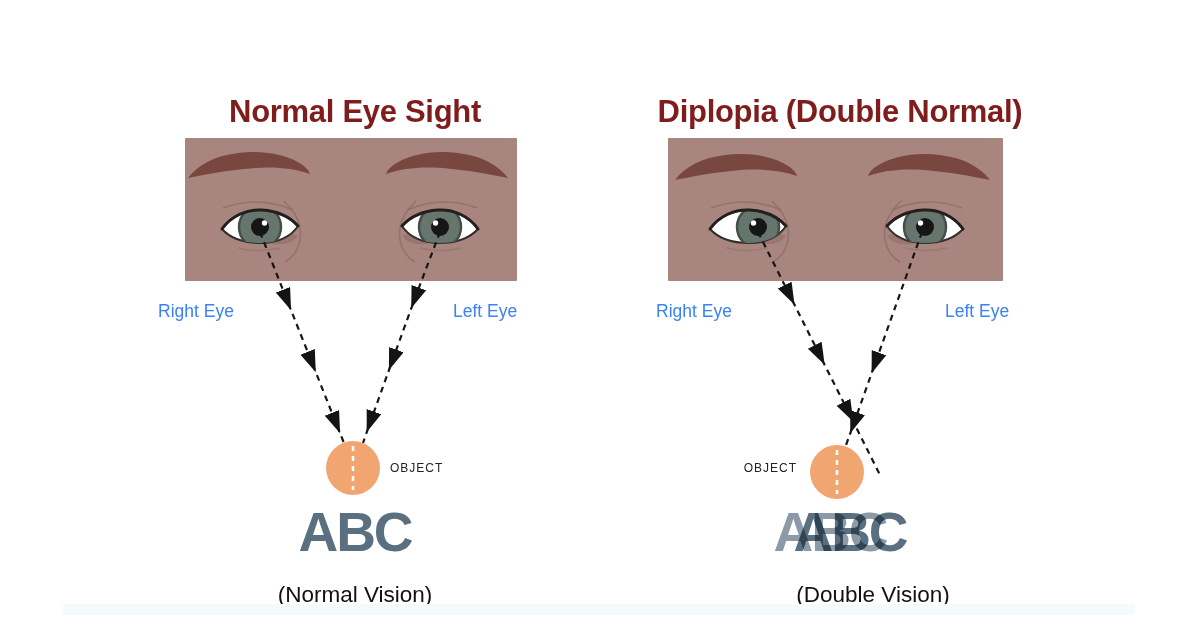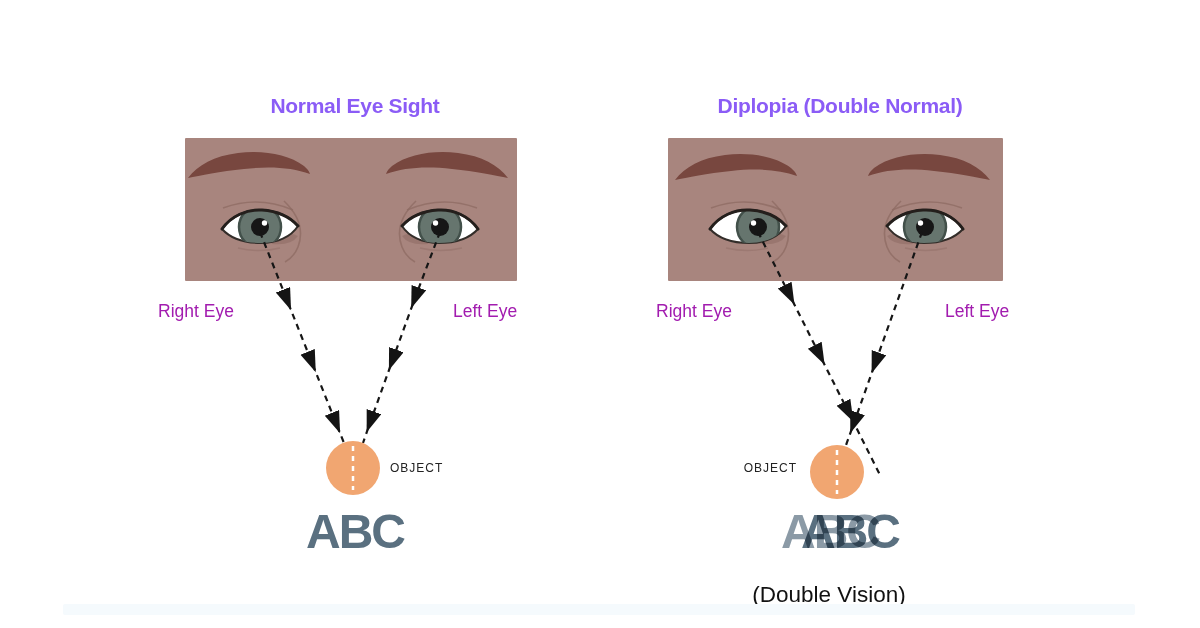--- a/index.html
+++ b/index.html
@@ -1,48 +1,48 @@
 <!DOCTYPE html>
 <html><head>
 <meta charset="utf-8">
 <style>
   html,body{margin:0;padding:0;background:#ffffff;}
   body{font-family:"Liberation Sans", sans-serif;}
   .canvas{position:relative;width:1200px;height:628px;background:#ffffff;overflow:hidden;}
 
-  .panel-title{position:absolute;text-align:center;font-size:21px;font-weight:700;
-    color:#8b5cf6;letter-spacing:-0.3px;}
+  .panel-title{position:absolute;text-align:center;font-size:31px;font-weight:700;
+    color:#7f1d1d;letter-spacing:-0.3px;}
   #title-left{left:145px;top:94px;width:420px;}
   #title-right{left:618px;top:94px;width:444px;}
 
   .panel-svg{position:absolute;top:130px;}
   #svg-left{left:145px;}
   #svg-right{left:625px;}
 
-  .eye-label{position:absolute;font-size:17.5px;color:#a21caf;}
+  .eye-label{position:absolute;font-size:17.5px;color:#3b82f6;}
   #lbl-re-l{left:158px;top:301px;}
   #lbl-le-l{left:453px;top:301px;}
   #lbl-re-r{left:656px;top:301px;}
   #lbl-le-r{left:945px;top:301px;}
 
   .object-label{position:absolute;font-size:12px;font-weight:400;letter-spacing:1px;color:#222;}
   #obj-lbl-l{left:390px;top:461px;}
   #obj-lbl-r{left:733px;top:461px;width:64px;text-align:right;}
 
   .abc-block{position:absolute;top:502px;height:64px;text-align:center;
-    font-size:48px;font-weight:700;letter-spacing:-2px;line-height:60px;}
+    font-size:55px;font-weight:700;letter-spacing:-2px;line-height:60px;}
   #abc-left{left:145px;width:420px;}
   #abc-right{left:620px;width:440px;}
   #abc-right .abc-copy{position:absolute;left:50%;top:0;mix-blend-mode:multiply;}
   #abc-right .abc-ghost{transform:translateX(calc(-50% - 10px));}
   #abc-right .abc-main{transform:translateX(calc(-50% + 10px));}
 
   .caption{position:absolute;top:582px;text-align:center;font-size:22.5px;color:#111;}
   #cap-left{left:145px;width:420px;}
-  #cap-right{left:609px;width:440px;text-decoration:underline;}
+  #cap-right{left:653px;width:440px;text-decoration:underline;}
 
   .bottom-strip{position:absolute;left:63px;top:604px;width:1072px;height:11px;
     background:#f5fafd;border-radius:2px;}
 
   
   .crease{stroke:#8d6b63;stroke-width:1.6;fill:none;opacity:.75;}
   .crease-light{stroke:#8d6b63;stroke-width:1.4;fill:none;opacity:.45;}
   .shadow-patch{opacity:.55;}
   .sclera{fill:#ffffff;stroke:#332d29;stroke-width:2;}
   .iris-rim{fill:none;stroke:#42504a;stroke-width:2.5;}
@@ -135,16 +135,17 @@
   <div class="object-label" id="obj-lbl-r">OBJECT</div>
 
   <div class="abc-block" id="abc-left">
     <span style="color:#5a7080;">ABC</span>
   </div>
   <div class="abc-block" id="abc-right">
     <span class="abc-copy abc-ghost" style="color:#8b9aa6;">ABC</span>
     <span class="abc-copy abc-main" style="color:#5a7080;">ABC</span>
   </div>
 
+  <div class="caption" id="cap-left">(Normal Vision)</div>
   <div class="caption" id="cap-right">(Double Vision)</div>
 
   <div class="bottom-strip"></div>
 </div>
 
 </body></html>

